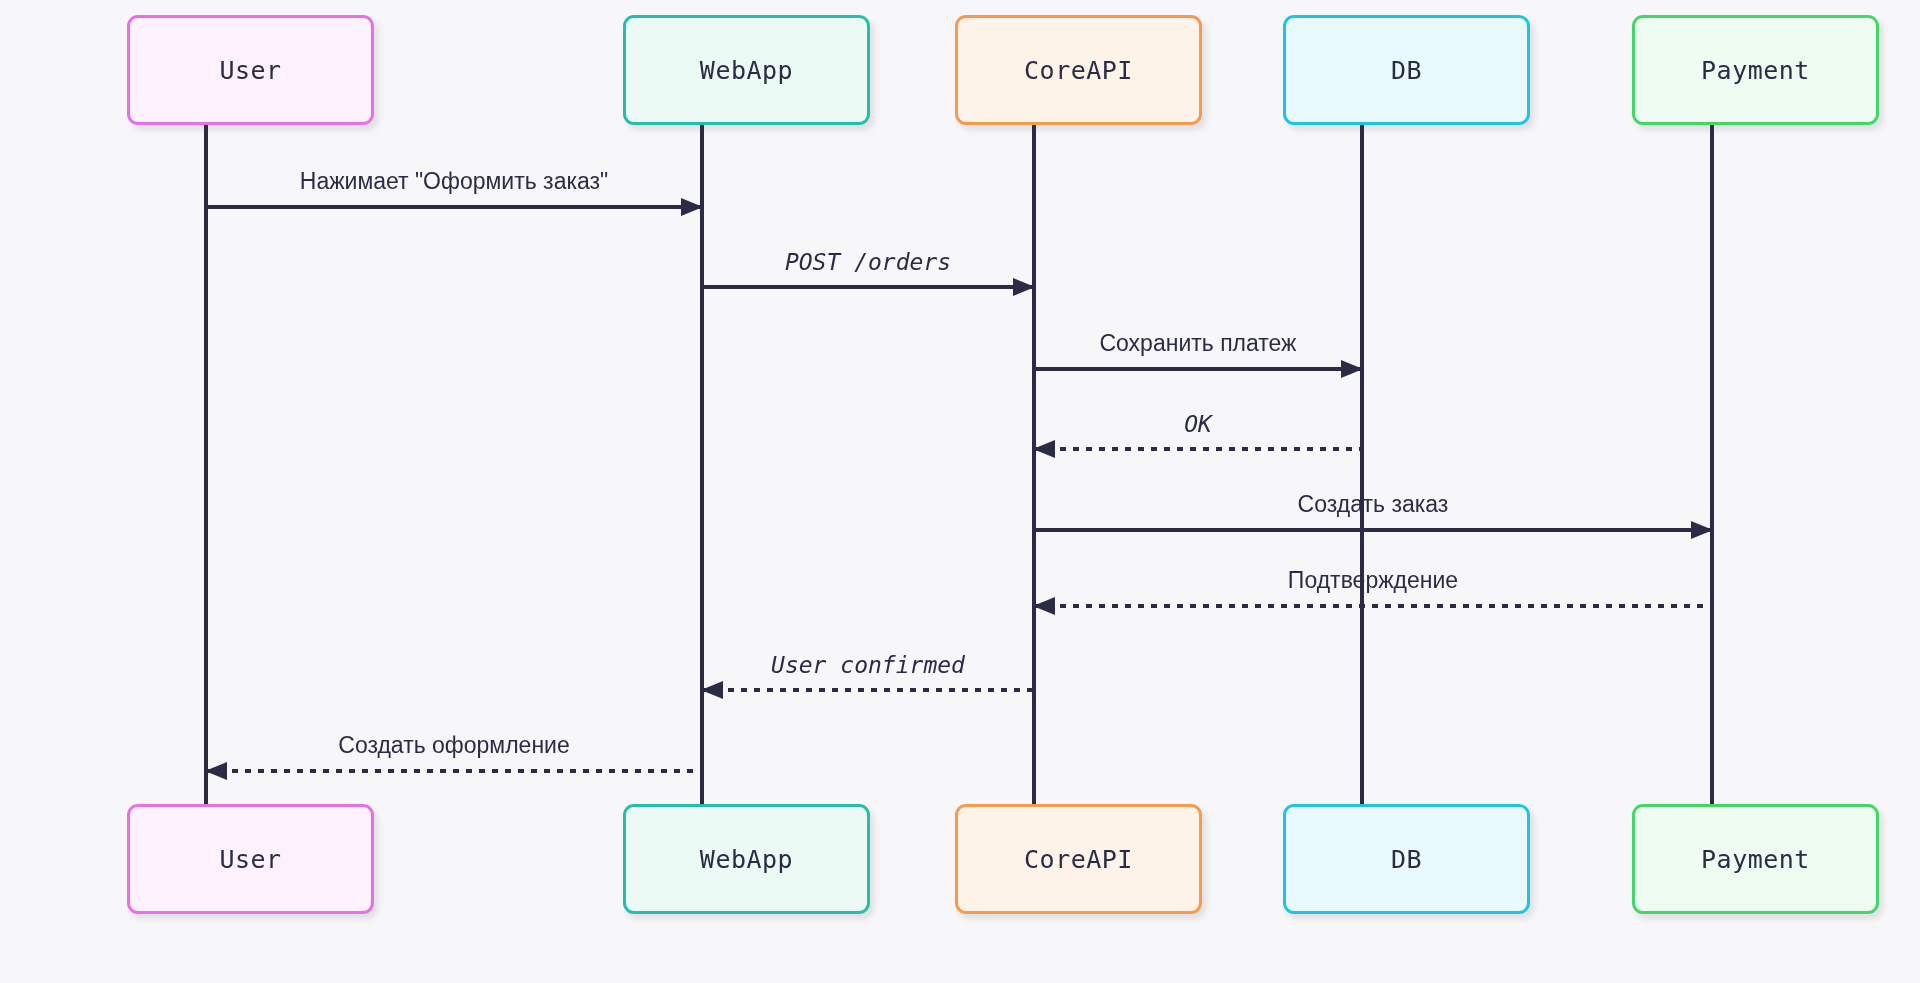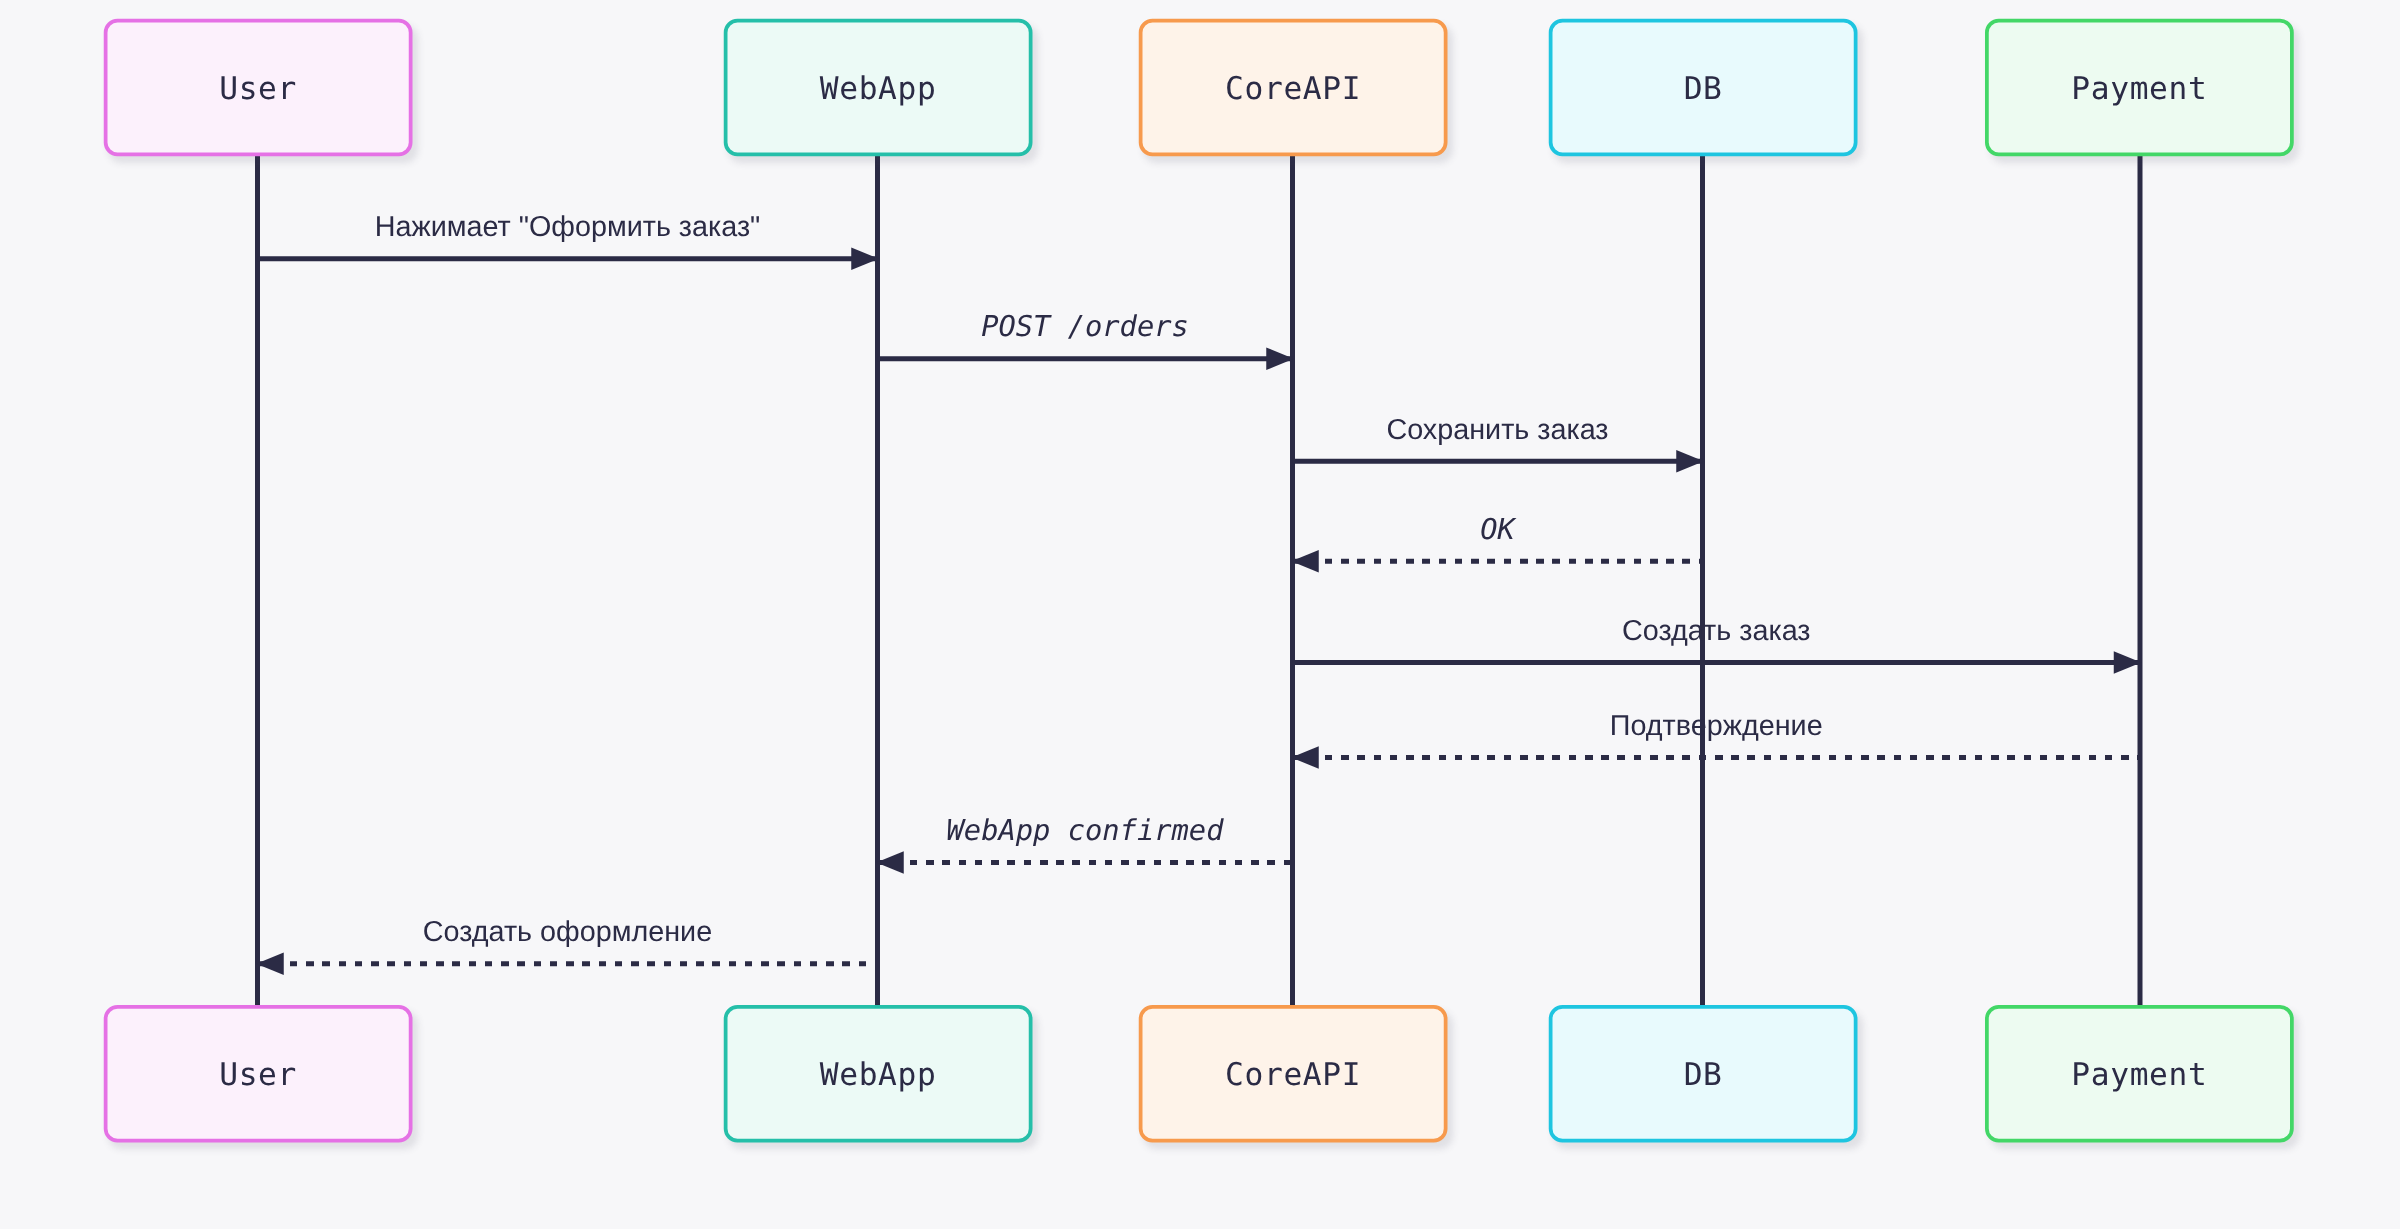--- a/index.html
+++ b/index.html
@@ -26,20 +26,21 @@
     width:247px;height:110px;
     box-sizing:border-box;
     border:3.5px solid #888;
     border-radius:11px;
     background:#fff;
     display:flex;align-items:center;justify-content:center;
     font-size:25px;
     letter-spacing:0.5px;
     box-shadow:4px 5px 6px rgba(70,70,95,0.13);
     z-index:3;
+    margin-left:44px;
   }
   .actor.top{top:15px;}
   .actor.bottom{top:804px;}
   
   .message{position:absolute;height:0;z-index:2;}
   .msg-label{
     position:absolute;left:0;right:0;bottom:12px;
     text-align:center;
     font-size:23px;
     white-space:nowrap;
@@ -108,21 +109,21 @@
   </div>
 
   <div class="message" style="left:702px;width:332px;top:287px">
     <div class="msg-label latin">POST /orders</div>
     <div class="msg-line solid">
         <span class="head right"></span>
       </div>
   </div>
 
   <div class="message" style="left:1034px;width:328px;top:369px">
-    <div class="msg-label cyrillic">Сохранить заказ</div>
+    <div class="msg-label cyrillic">Сохранить платеж</div>
     <div class="msg-line solid">
         <span class="head right"></span>
       </div>
   </div>
 
   <div class="message" style="left:1034px;width:328px;top:449px">
     <div class="msg-label latin">OK</div>
     <div class="msg-line dotted">
         <span class="head left"></span>
       </div>
@@ -136,21 +137,21 @@
   </div>
 
   <div class="message" style="left:1034px;width:678px;top:606px">
     <div class="msg-label cyrillic">Подтверждение</div>
     <div class="msg-line dotted">
         <span class="head left"></span>
       </div>
   </div>
 
   <div class="message" style="left:702px;width:332px;top:690px">
-    <div class="msg-label latin">WebApp confirmed</div>
+    <div class="msg-label latin">User confirmed</div>
     <div class="msg-line dotted">
         <span class="head left"></span>
       </div>
   </div>
 
   <div class="message" style="left:206px;width:496px;top:771px">
     <div class="msg-label cyrillic">Создать оформление</div>
     <div class="msg-line dotted">
         <span class="head left"></span>
       </div>

